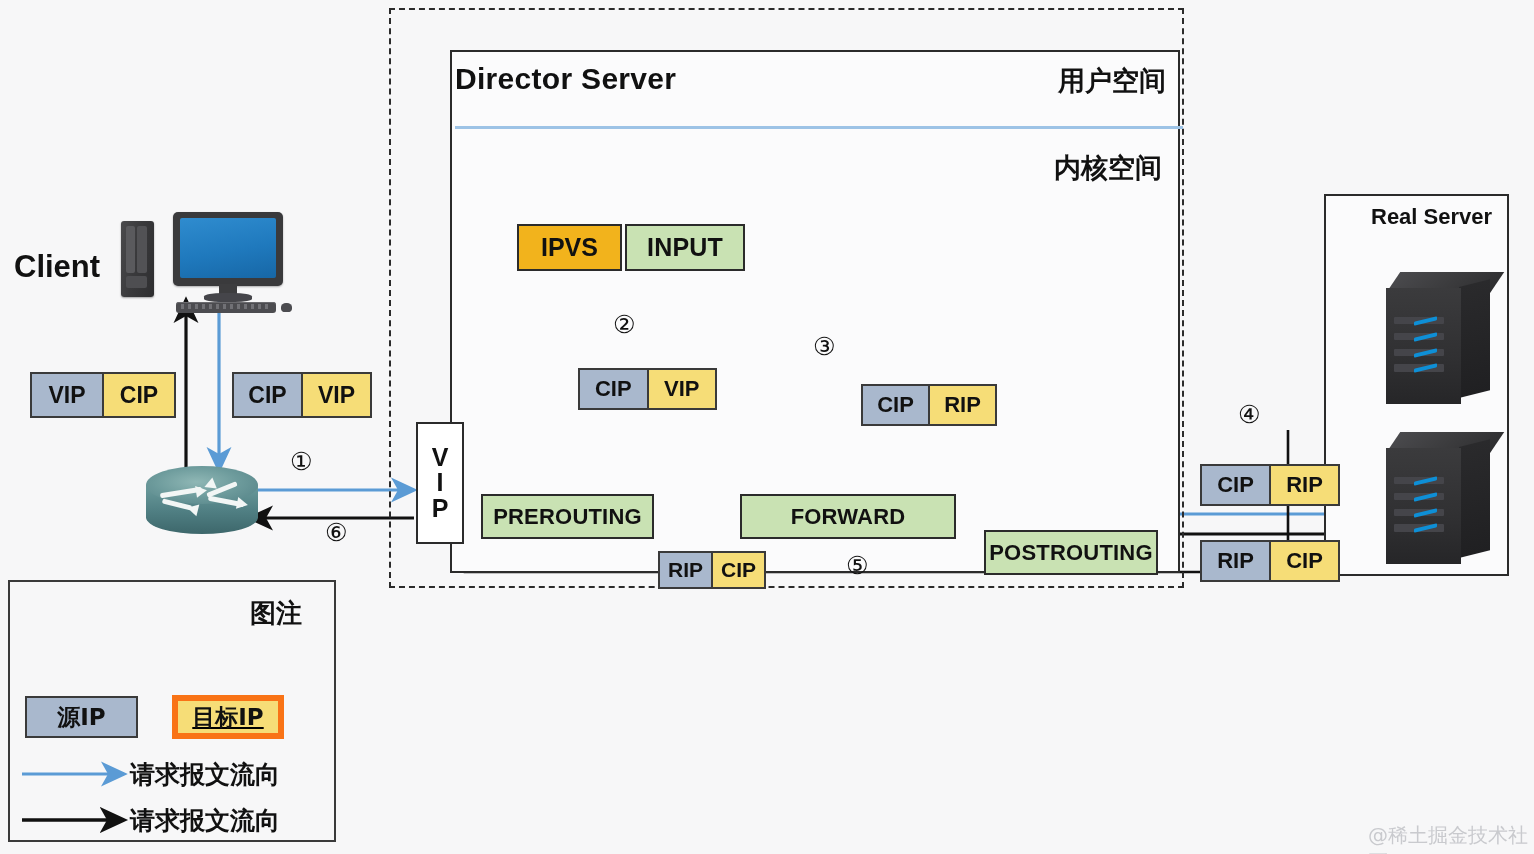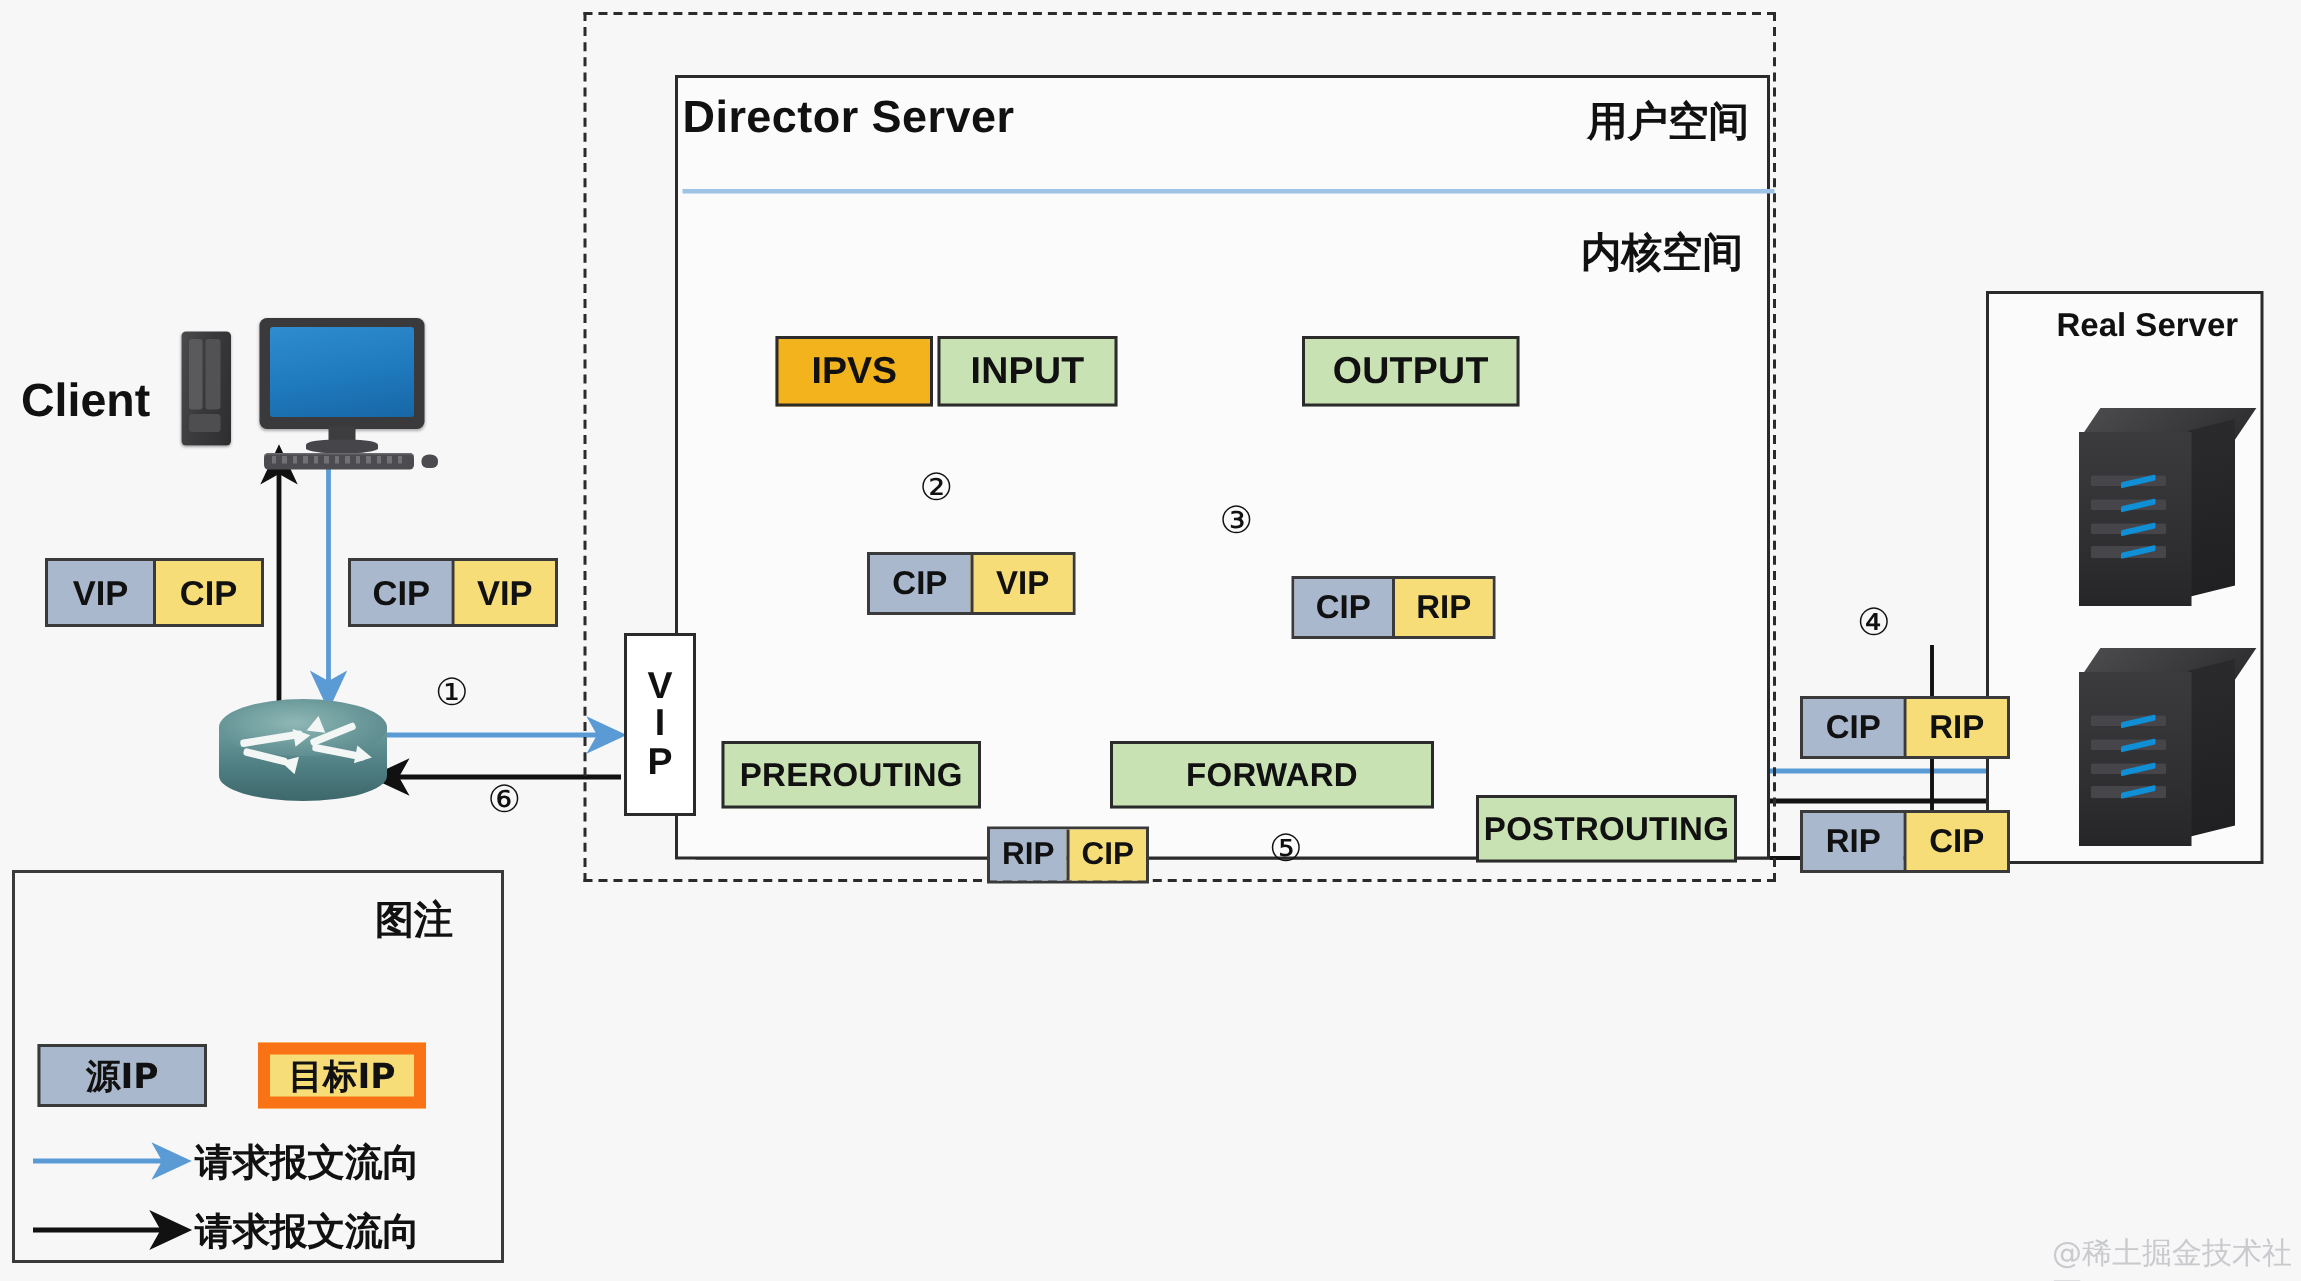--- a/index.html
+++ b/index.html
@@ -57,22 +57,22 @@
     background:#c9e2b3;border:2px solid #3a3a3a;box-sizing:border-box;
     display:flex;align-items:center;justify-content:center;position:relative;
   }
   .squiggle{
     position:absolute;left:8px;right:30px;bottom:6px;height:5px;
     background:repeating-linear-gradient(135deg,#e04b4b 0 2px,transparent 2px 4px);
     opacity:.85;
   }
   .legend-src{background:#a9b8cd;border:2px solid #3a3a3a;box-sizing:border-box;
     display:flex;align-items:center;justify-content:center;}
-  .legend-dst{background:#f6dd77;border:8px solid #f97316;box-sizing:border-box;
-    display:flex;align-items:center;justify-content:center;}
+  .legend-dst{background:#f6dd77;border:6px solid #f97316;box-sizing:border-box;
+    display:flex;align-items:center;justify-content:center;text-decoration:underline;}
 
   .wm{color:#c9cace;font-family:"DejaVu Sans",sans-serif;}
 
   
   .pc-tower{
     position:absolute;background:linear-gradient(100deg,#4a4a4c 0%,#3a3a3c 45%,#2e2e30 100%);
     border-radius:3px;box-shadow:0 1px 2px rgba(0,0,0,.35);
   }
   .pc-tower:before{
     content:"";position:absolute;left:16%;top:6%;width:26%;height:62%;
@@ -246,21 +246,20 @@
   <div class="abs vip-col" style="left:416px;top:422px;width:48px;height:122px;font-size:25px;">
     <span>V</span>
     <span>I</span>
     <span>P</span>
   </div>
 
   <div class="abs ipvs-box" style="left:517px;top:224px;width:105px;height:47px;font-size:25px;">IPVS</div>
 
   <div class="abs chain-box" style="left:625px;top:224px;width:120px;height:47px;font-size:25px;">INPUT</div>
 
-  <div class="abs chain-box" style="left:868px;top:224px;width:145px;height:47px;font-size:25px;">OUTPUT</div>
 
   <div class="abs chain-box" style="left:481px;top:494px;width:173px;height:45px;font-size:22px;">PREROUTING</div>
 
   <div class="abs chain-box" style="left:740px;top:494px;width:216px;height:45px;font-size:22px;">FORWARD</div>
 
   <div class="abs chain-box" style="left:984px;top:494px;width:174px;height:45px;font-size:22px;margin-top:36px;">POSTROUTING</div>
 
   <div class="abs pkt" style="left:578px;top:368px;width:139px;height:42px;font-size:22px;">
     <div class="src" style="width:50%;">CIP</div>
     <div class="dst" style="width:50%;">VIP</div>

